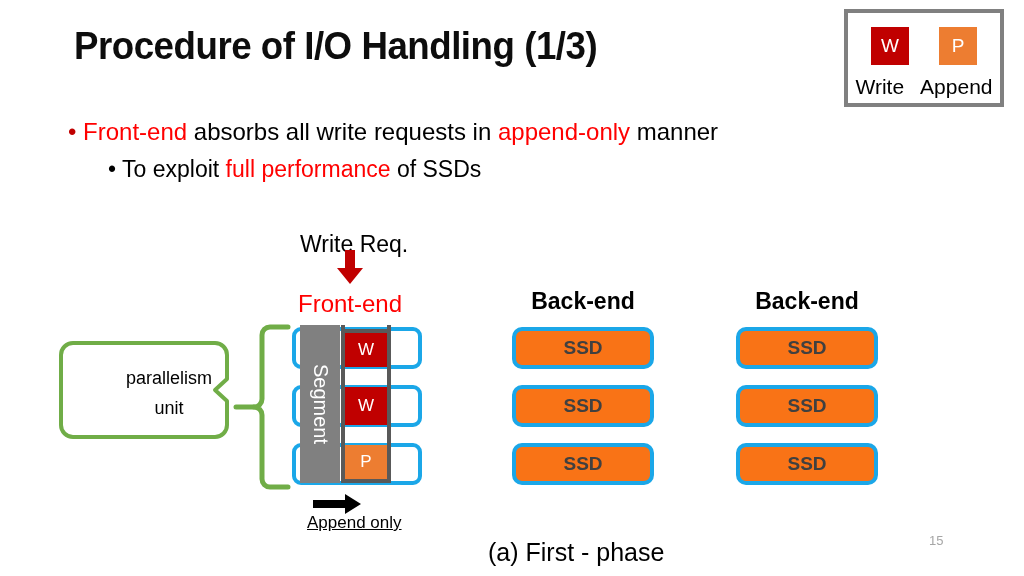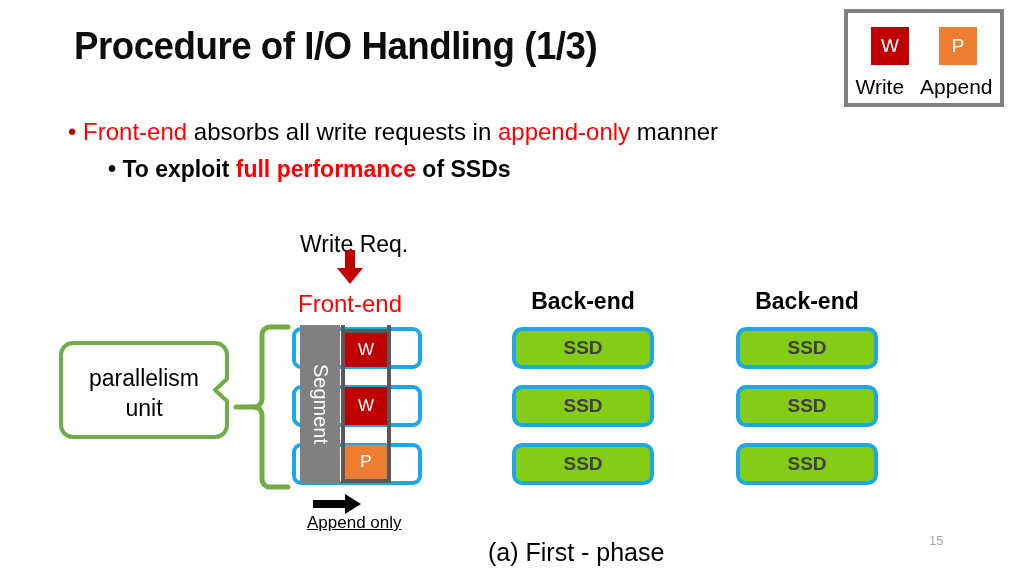--- a/index.html
+++ b/index.html
@@ -77,21 +77,20 @@
     top: 118px;
     font-size: 24px;
     white-space: nowrap;
   }
   #bullet-2 {
     position: absolute;
     left: 108px;
     top: 156px;
     font-size: 23px;
     white-space: nowrap;
-    font-weight: bold;
   }
   .bullet-dot { color: #000; }
   #bullet-1 .bullet-dot { color: #C00000; }
   .hl { color: #FF0000; }
 
   
   #write-req-label {
     position: absolute;
     left: 300px;
     top: 231px;
@@ -224,21 +223,21 @@
     white-space: nowrap;
     font-weight: bold;
   }
   .ssd-box {
     position: absolute;
     left: 0;
     width: 142px;
     height: 42px;
     border: 4px solid #1BA7E8;
     border-radius: 10px;
-    background: #84cc16;
+    background: #f97316;
     box-sizing: border-box;
     display: flex;
     align-items: center;
     justify-content: center;
     font-size: 19px;
     font-weight: bold;
     color: #404040;
   }
   .ssd-0 { top: 39px; }
   .ssd-1 { top: 97px; }
@@ -306,21 +305,21 @@
 
 <div id="block-column"></div>
 
 <div class="fe-block w" id="fe-block-0">W</div>
 <div class="fe-block w" id="fe-block-1">W</div>
 <div class="fe-block p" id="fe-block-2">P</div>
 
 <svg id="parallelism-callout" viewBox="0 0 170 98">
   <path d="M14,2 H156 A12,12 0 0 1 168,14 V38 L156,49 L168,60 V84 A12,12 0 0 1 156,96 H14 A12,12 0 0 1 2,84 V14 A12,12 0 0 1 14,2 Z" fill="#ffffff" stroke="#70AD47" stroke-width="4" stroke-linejoin="round"></path>
 </svg>
-<div class="callout-text" style="position:absolute; left:59px; top:363px; width:170px; text-align:center; font-size:23px; line-height:30px;">
+<div class="callout-text" style="position:absolute; left:59px; top:363px; width:170px; text-align:center; font-size:18px; line-height:30px;padding-left:25px;">
   <div>parallelism</div>
   <div>unit</div>
 </div>
 
 <svg id="parallelism-bracket" viewBox="0 0 74 170">
   <path d="M62,5 H44 A8,8 0 0 0 36,13 V77 A8,8 0 0 1 28,85 A8,8 0 0 1 36,93 V157 A8,8 0 0 0 44,165 H62" fill="none" stroke="#70AD47" stroke-width="5" stroke-linecap="round" stroke-linejoin="round"></path>
   <path d="M28,85 H10" fill="none" stroke="#70AD47" stroke-width="5" stroke-linecap="round"></path>
 </svg>
 
 <svg id="append-arrow" viewBox="0 0 48 20">

